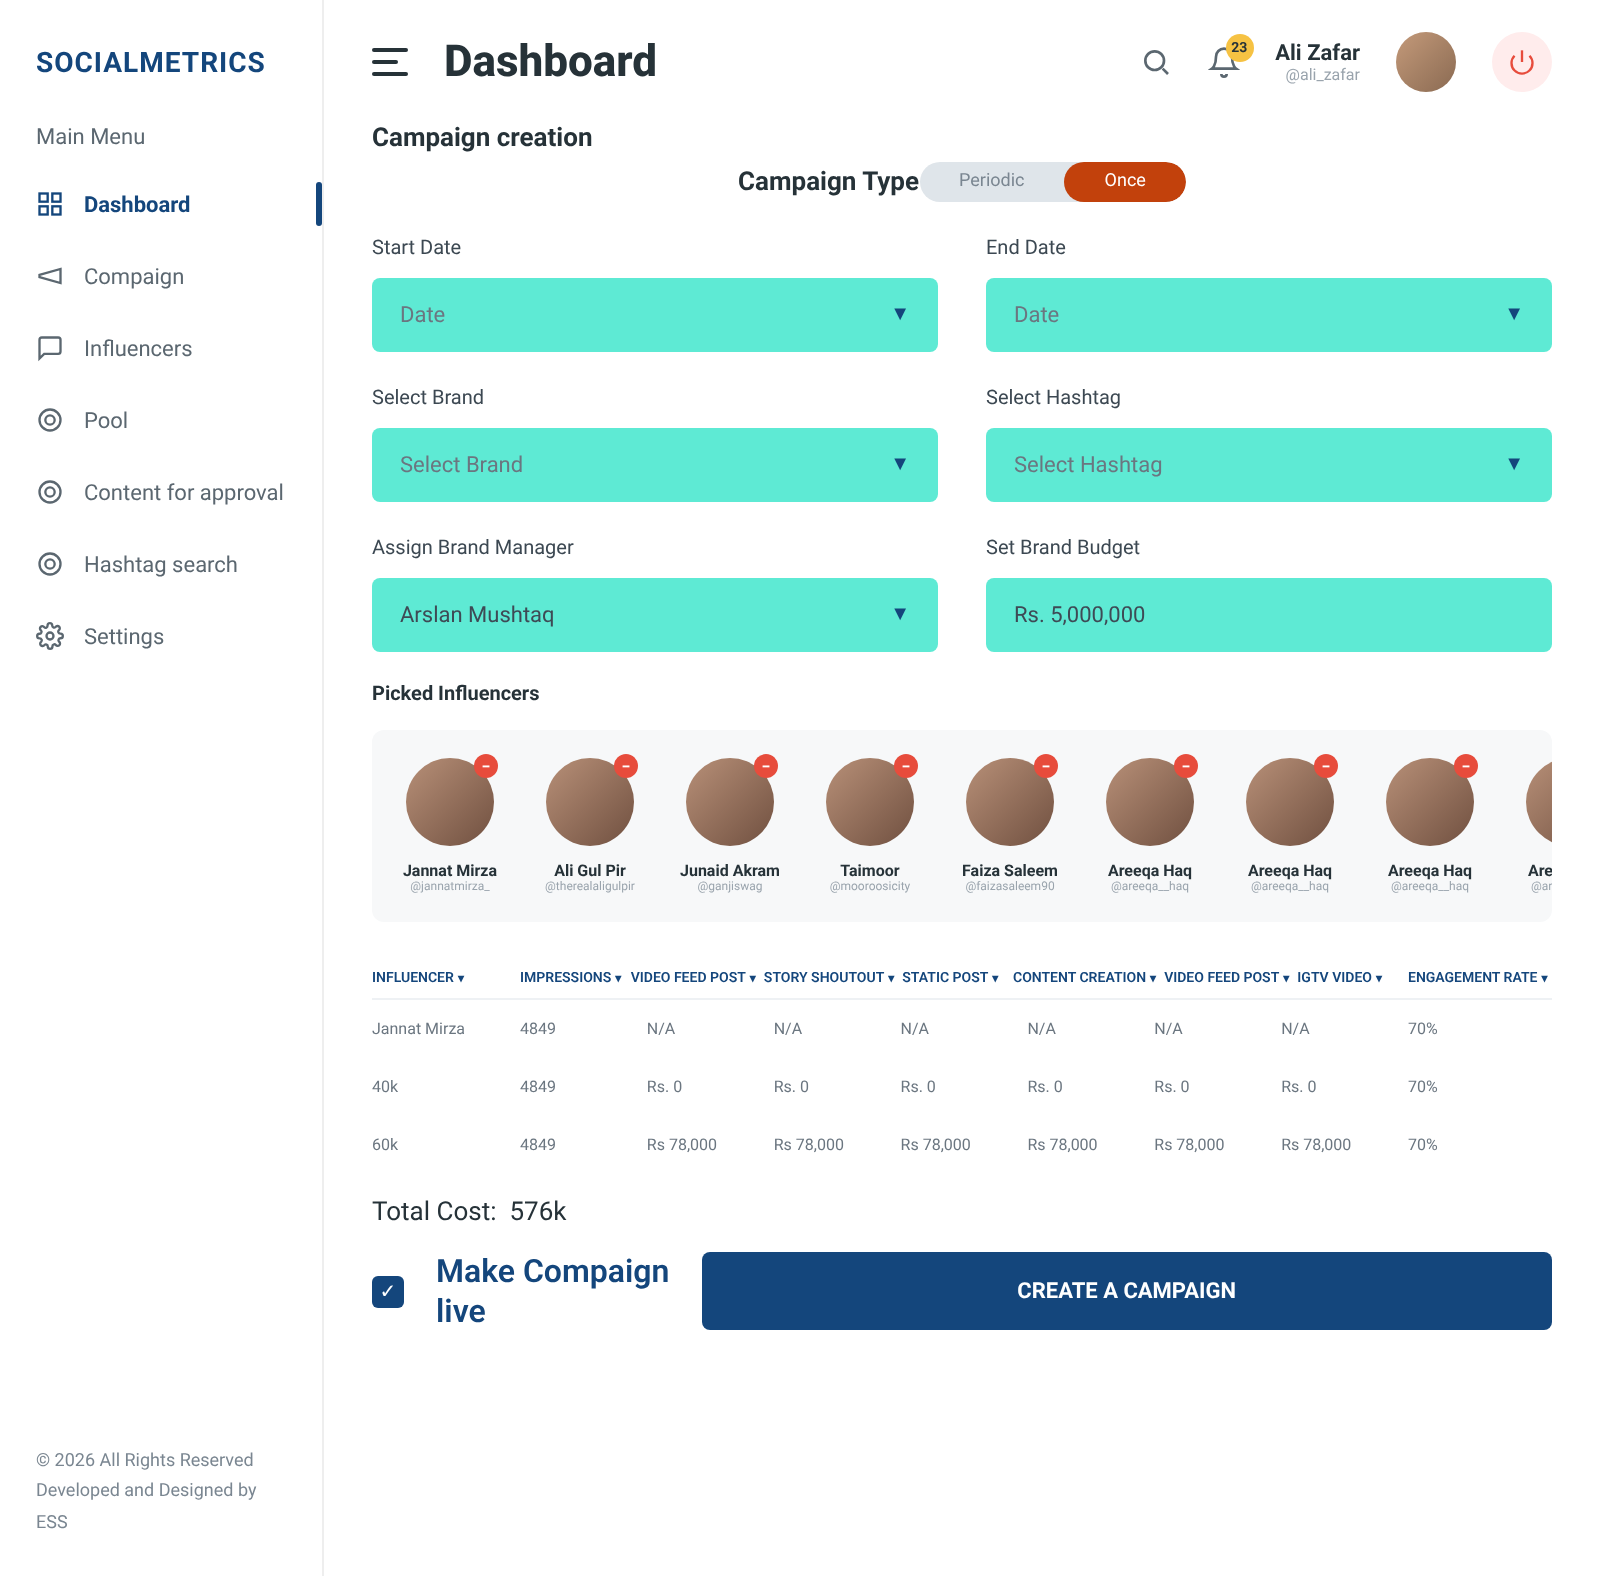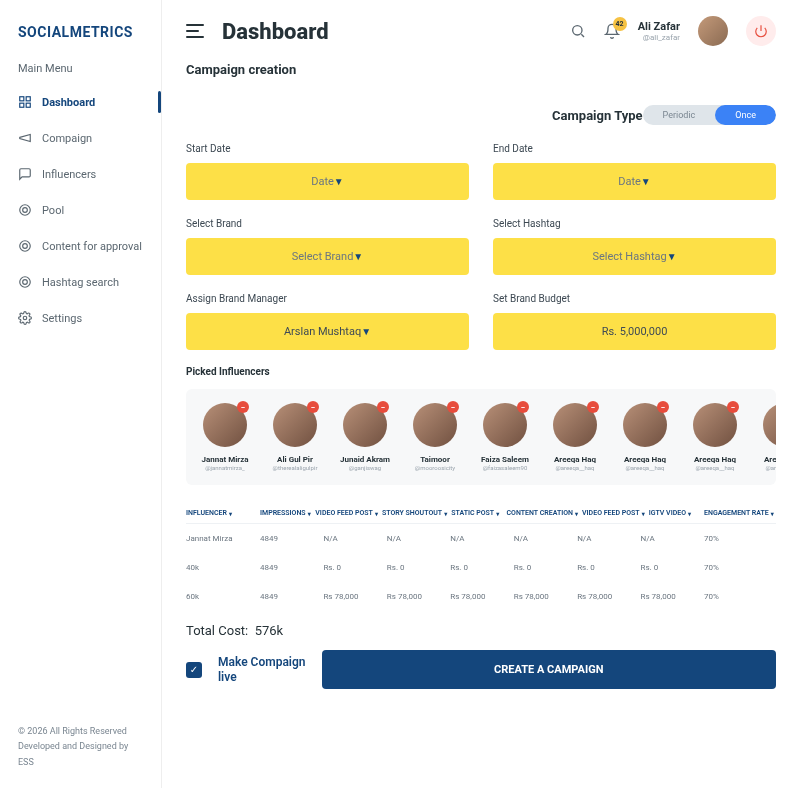--- a/index.html
+++ b/index.html
@@ -22,47 +22,47 @@
 .title{font-size:22px;font-weight:800}
 .spacer{flex:1}
 .top-icon{color:#5b6770;position:relative;cursor:pointer}
 .badge{position:absolute;top:-6px;right:-7px;background:#f6c243;color:#263238;font-size:7px;font-weight:700;width:14px;height:14px;border-radius:50%;display:flex;align-items:center;justify-content:center}
 .user{text-align:right;line-height:1.2}
 .user .n{font-size:11px;font-weight:700}
 .user .h{font-size:8px;color:#9aa4ad}
 .avatar{width:30px;height:30px;border-radius:50%;background:linear-gradient(135deg,#c49a7a,#8a6a52)}
 .power{width:30px;height:30px;border-radius:50%;background:#ffecec;display:flex;align-items:center;justify-content:center;color:#e74c3c;cursor:pointer}
 .content{padding:0 24px 16px;overflow:auto}
-.subt{font-size:13px;font-weight:700;margin-bottom:28px}
-.row{display:flex;align-items:center;justify-content:flex-end;margin-bottom:18px}
+.subt{font-size:13px;font-weight:700;margin-bottom:4px}
+.row{display:flex;align-items:center;justify-content:center;margin-bottom:18px}
 .secl{font-size:13px;font-weight:700}
 .toggle{display:flex;background:#dfe5ea;border-radius:999px;overflow:hidden;font-size:9px}
 .toggle span{padding:5px 20px;color:#7a8691;cursor:pointer}
-.toggle .on{background:#3b82f6;color:#fff;border-radius:999px}
+.toggle .on{background:#c2410c;color:#fff;border-radius:999px}
 .grid2{display:grid;grid-template-columns:1fr 1fr;gap:18px 24px;margin-bottom:10px}
 .field{display:flex;flex-direction:column;gap:9px}
 .fl{font-size:10px;color:#3c4852}
-.sel{background:#fde047;border-radius:4px;padding:12px 14px;display:flex;justify-content:center;align-items:center;color:#6b7680;font-size:11px;cursor:pointer}
+.sel{background:#5eead4;border-radius:4px;padding:12px 14px;display:flex;justify-content:space-between;align-items:center;color:#6b7680;font-size:11px;cursor:pointer}
 .sel.dark{color:#3e4a55}
 .caret{font-size:10px;color:#14467c}
 .sect{font-size:10px;font-weight:700;margin:16px 0 12px}
 .infl-row{background:#f7f8f9;border-radius:6px;padding:14px 10px;display:flex;gap:12px;overflow:hidden}
 .infl{display:flex;flex-direction:column;align-items:center;width:58px;flex-shrink:0}
 .infl .pic{width:44px;height:44px;border-radius:50%;background:linear-gradient(135deg,#b89078,#705040);position:relative}
 .infl .rm{position:absolute;top:-2px;right:-2px;width:12px;height:12px;border-radius:50%;background:#e74c3c;color:#fff;font-size:8px;display:flex;align-items:center;justify-content:center;font-weight:700}
 .infl .nm{font-size:8px;font-weight:700;margin-top:8px;text-align:center;white-space:nowrap}
 .infl .hd{font-size:6px;color:#9aa4ad;text-align:center;white-space:nowrap}
 .tbl{margin-top:18px;font-size:8px}
 .thead{display:grid;grid-template-columns:70px repeat(7,1fr) 72px;gap:4px;color:#14467c;font-weight:600;padding:6px 0;border-bottom:1px solid #eef1f4;font-size:7px}
 .thead .c{display:flex;align-items:center;gap:2px;cursor:pointer;white-space:nowrap}
 .trow{display:grid;grid-template-columns:70px repeat(7,1fr) 72px;gap:4px;padding:10px 0;color:#6b7680}
 .total{text-align:left;font-size:13px;font-weight:400;margin:12px 0}
 .bottom{display:flex;align-items:center;gap:16px;margin-top:6px}
 .chk{width:16px;height:16px;border-radius:3px;background:#14467c;color:#fff;display:flex;align-items:center;justify-content:center;font-size:10px;cursor:pointer}
-.live{color:#14467c;font-weight:600;font-size:12px;line-height:1.2}
+.live{color:#14467c;font-weight:600;font-size:16px;line-height:1.2}
 .cta{flex:1;background:#14467c;color:#fff;text-align:center;padding:13px;border-radius:4px;font-size:11px;font-weight:700;cursor:pointer}
 svg{display:block}
 </style>
 </head>
 <body>
 
 <div class="app">
   <aside class="sidebar">
     <div class="logo">SOCIALMETRICS</div>
     <div class="menu-h">Main Menu</div>
@@ -136,21 +136,21 @@
         <svg width="16" height="16" viewBox="0 0 24 24" fill="none" stroke="currentColor" stroke-width="2">
             <circle cx="11" cy="11" r="7"></circle>
             <path d="M21 21l-4-4"></path>
           </svg>
       </div>
       <div class="top-icon">
         <svg width="16" height="16" viewBox="0 0 24 24" fill="none" stroke="currentColor" stroke-width="2">
             <path d="M18 8a6 6 0 00-12 0c0 7-3 9-3 9h18s-3-2-3-9"></path>
             <path d="M14 21a2 2 0 01-4 0"></path>
           </svg>
-        <div class="badge">42</div>
+        <div class="badge">23</div>
       </div>
       <div class="user">
         <div class="n">Ali Zafar</div>
         <div class="h">@ali_zafar</div>
       </div>
       <div class="avatar"></div>
       <div class="power">
         <svg width="14" height="14" viewBox="0 0 24 24" fill="none" stroke="currentColor" stroke-width="2">
             <path d="M18.4 6.6a9 9 0 11-12.8 0"></path>
             <path d="M12 2v10"></path>

